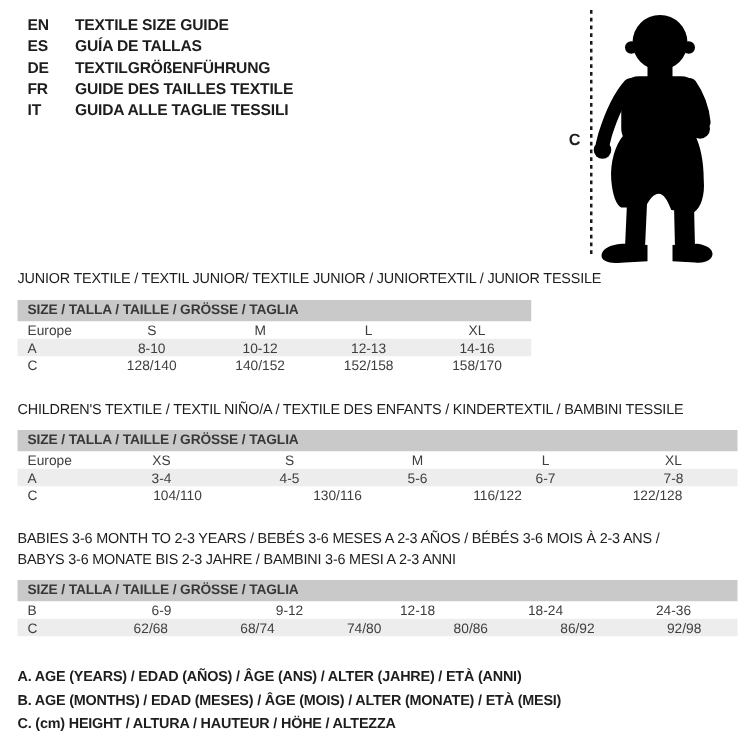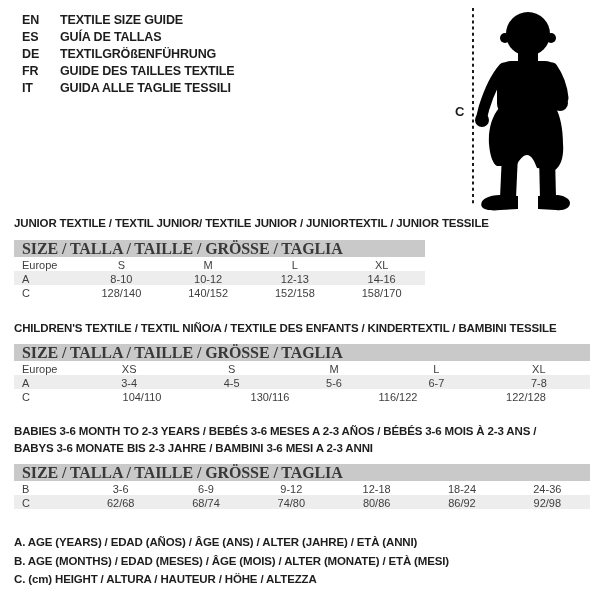--- a/index.html
+++ b/index.html
@@ -14,34 +14,34 @@
   
   .langs { left:22px; top:12px; }
   .lang-row { display:flex; font-weight:700; font-size:12.5px; line-height:17px; letter-spacing:-0.15px; }
   .lang-code { width:38px; flex:0 0 38px; }
 
   
   .figure { left:466px; top:4px; width:132px; height:208px; }
   .c-label { left:455px; top:104px; font-weight:700; font-size:13px; }
 
   
-  .section-title { left:14px; font-weight:700; font-size:11.5px; line-height:17px; letter-spacing:-0.15px; white-space:nowrap; }
+  .section-title { left:14px; font-weight:400; font-size:11.5px; line-height:17px; letter-spacing:-0.15px; white-space:nowrap; }
   .t1 { top:215px; }
   .t2 { top:320px; }
   .t3 { top:423px; }
 
   
   .table { left:14px; }
   .tbl1 { top:240px; width:411px; }
   .tbl2 { top:344px; width:576px; }
   .tbl3 { top:464px; width:576px; }
   .size-bar {
     height:17px; line-height:17px; background:#c9c9c9; color:#383838;
-    font-size:16px; font-weight:700; letter-spacing:-0.1px;
-    padding-left:8px; box-sizing:border-box;font-family:Liberation Serif, serif;
+    font-size:11px; font-weight:700; letter-spacing:-0.1px;
+    padding-left:8px; box-sizing:border-box;
   }
   .trow { display:flex; height:14px; line-height:17px; font-size:11px; color:#3e3e3e; }
   .trow.shaded { background:#ededed; }
   .tlabel { flex:0 0 64px; width:64px; padding-left:8px; box-sizing:border-box; }
   .tcell { flex:1; text-align:center; }
 
   
   .footnotes { left:14px; top:533px; font-weight:700; font-size:11.5px; line-height:18.5px; letter-spacing:-0.15px; }
 </style>
 </head>
@@ -163,21 +163,20 @@
 
 <div class="abs section-title t3">
   <div>BABIES 3-6 MONTH TO 2-3 YEARS / BEBÉS 3-6 MESES A 2-3 AÑOS / BÉBÉS 3-6 MOIS À 2-3 ANS /</div>
   <div>BABYS 3-6 MONATE BIS 2-3 JAHRE / BAMBINI 3-6 MESI A 2-3 ANNI</div>
 </div>
 <div class="abs table tbl3">
   <div class="size-bar">SIZE / TALLA / TAILLE / GRÖSSE / TAGLIA</div>
   <div>
       <div class="trow">
         <div class="tlabel">B</div>
-        <div class="tcell">3-6</div>
         <div class="tcell">6-9</div>
         <div class="tcell">9-12</div>
         <div class="tcell">12-18</div>
         <div class="tcell">18-24</div>
         <div class="tcell">24-36</div>
       </div>
       <div class="trow shaded">
         <div class="tlabel">C</div>
         <div class="tcell">62/68</div>
         <div class="tcell">68/74</div>

